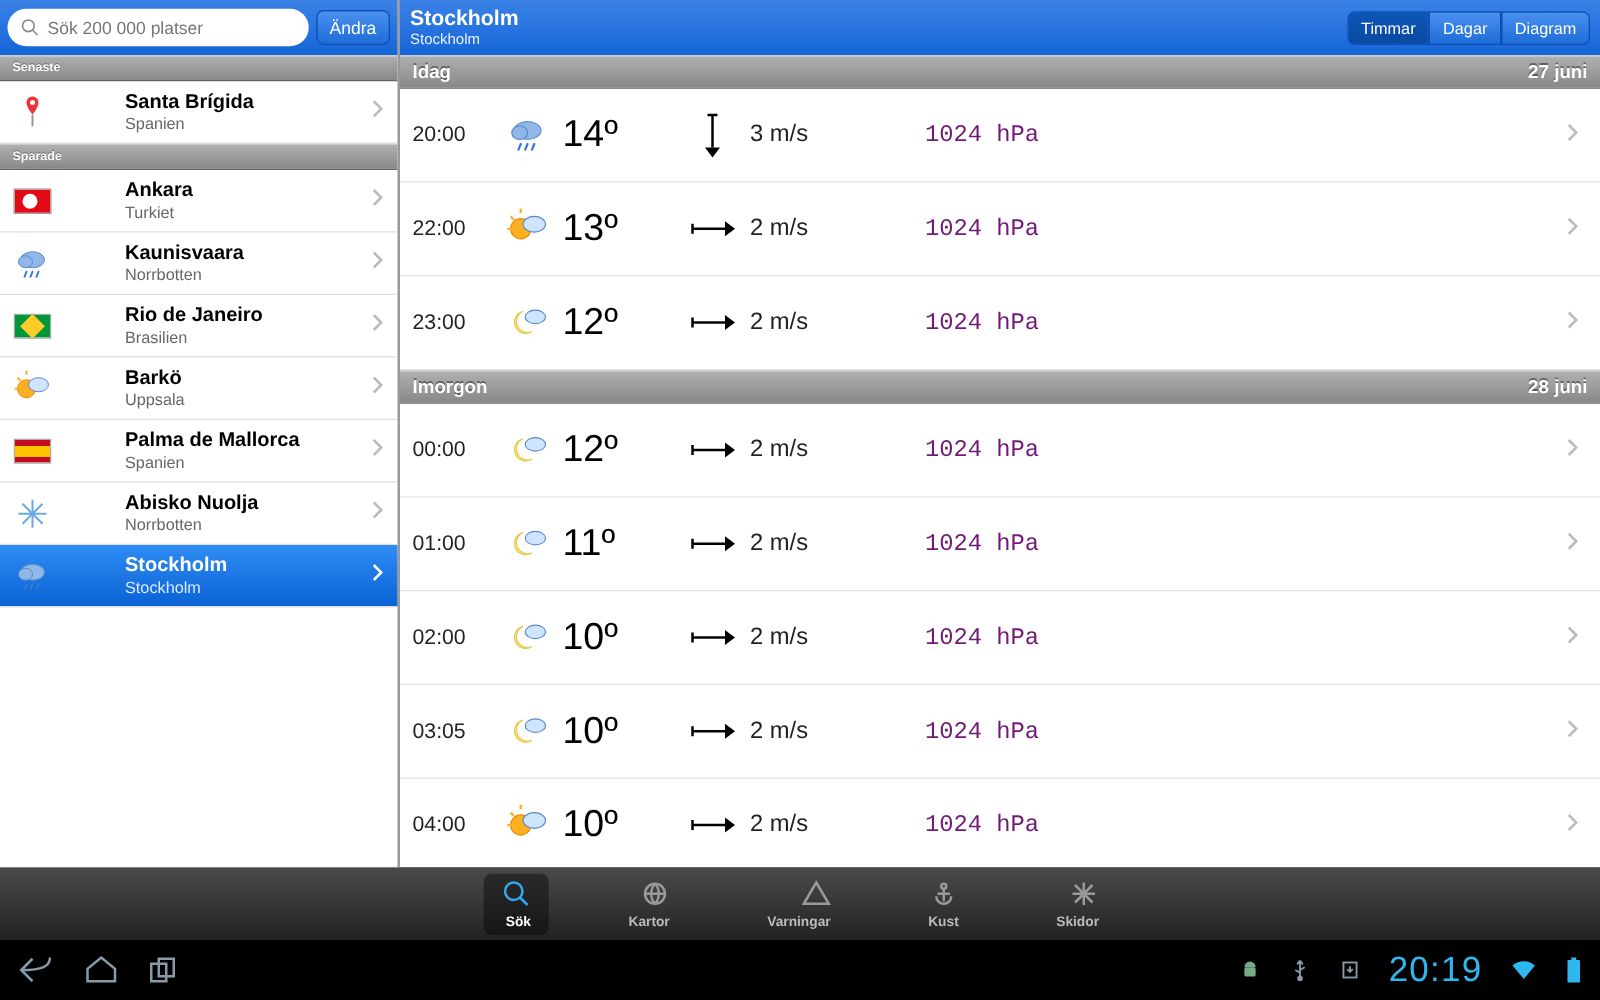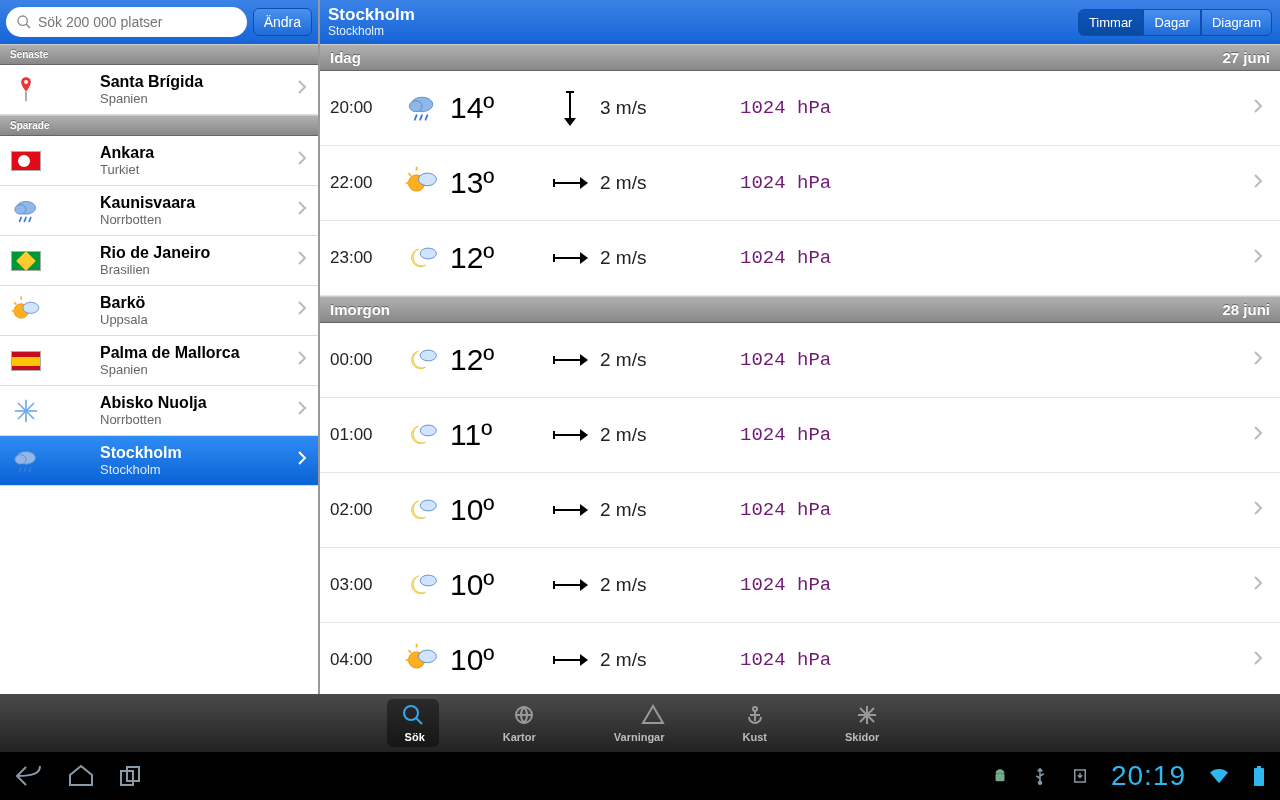--- a/index.html
+++ b/index.html
@@ -376,21 +376,21 @@
               </svg>
             </div>
       <div class="hr-wind">2 m/s</div>
       <div class="hr-press">1024 hPa</div>
       <div class="hr-spacer"></div>
       <div class="hr-chevron"><svg width="12" height="16" viewBox="0 0 12 16">
                 <path d="M3 2 L9 8 L3 14" fill="none" stroke="currentColor" stroke-width="2"></path>
               </svg></div>
     </div>
           <div class="hour-row">
-      <div class="hr-time">03:00</div>
+      <div class="hr-time">03:05</div>
       <div class="hr-icon">
               <svg width="36" height="36" viewBox="0 0 40 40">
                 <path d="M16 10 a10 10 0 1 0 8 18 a8 8 0 0 1 -8 -18" fill="#ffe680" stroke="#e6c84a"></path>
                 <ellipse cx="27" cy="15" rx="9" ry="6" fill="#cfe4ff" stroke="#5a88c8"></ellipse>
               </svg>
             </div>
       <div class="hr-temp">10º</div>
       <div class="hr-wind-arrow">
               <svg width="40" height="24" viewBox="0 0 40 24" style="transform:rotate(0deg)">
                 <line x1="4" y1="12" x2="30" y2="12" stroke="#000" stroke-width="2"></line>

